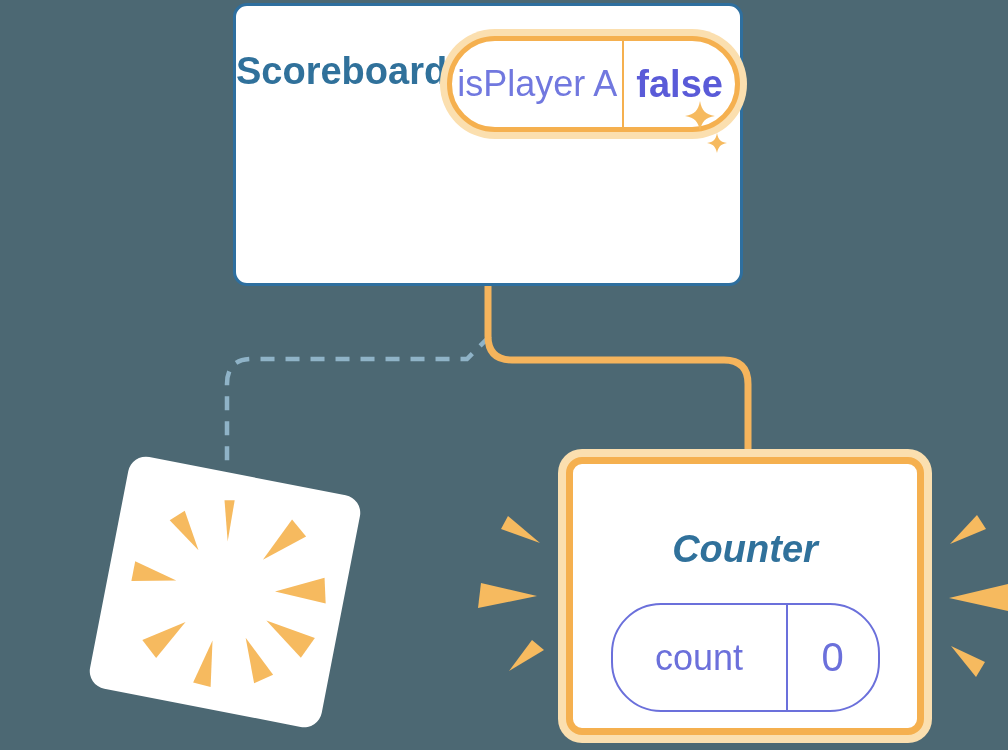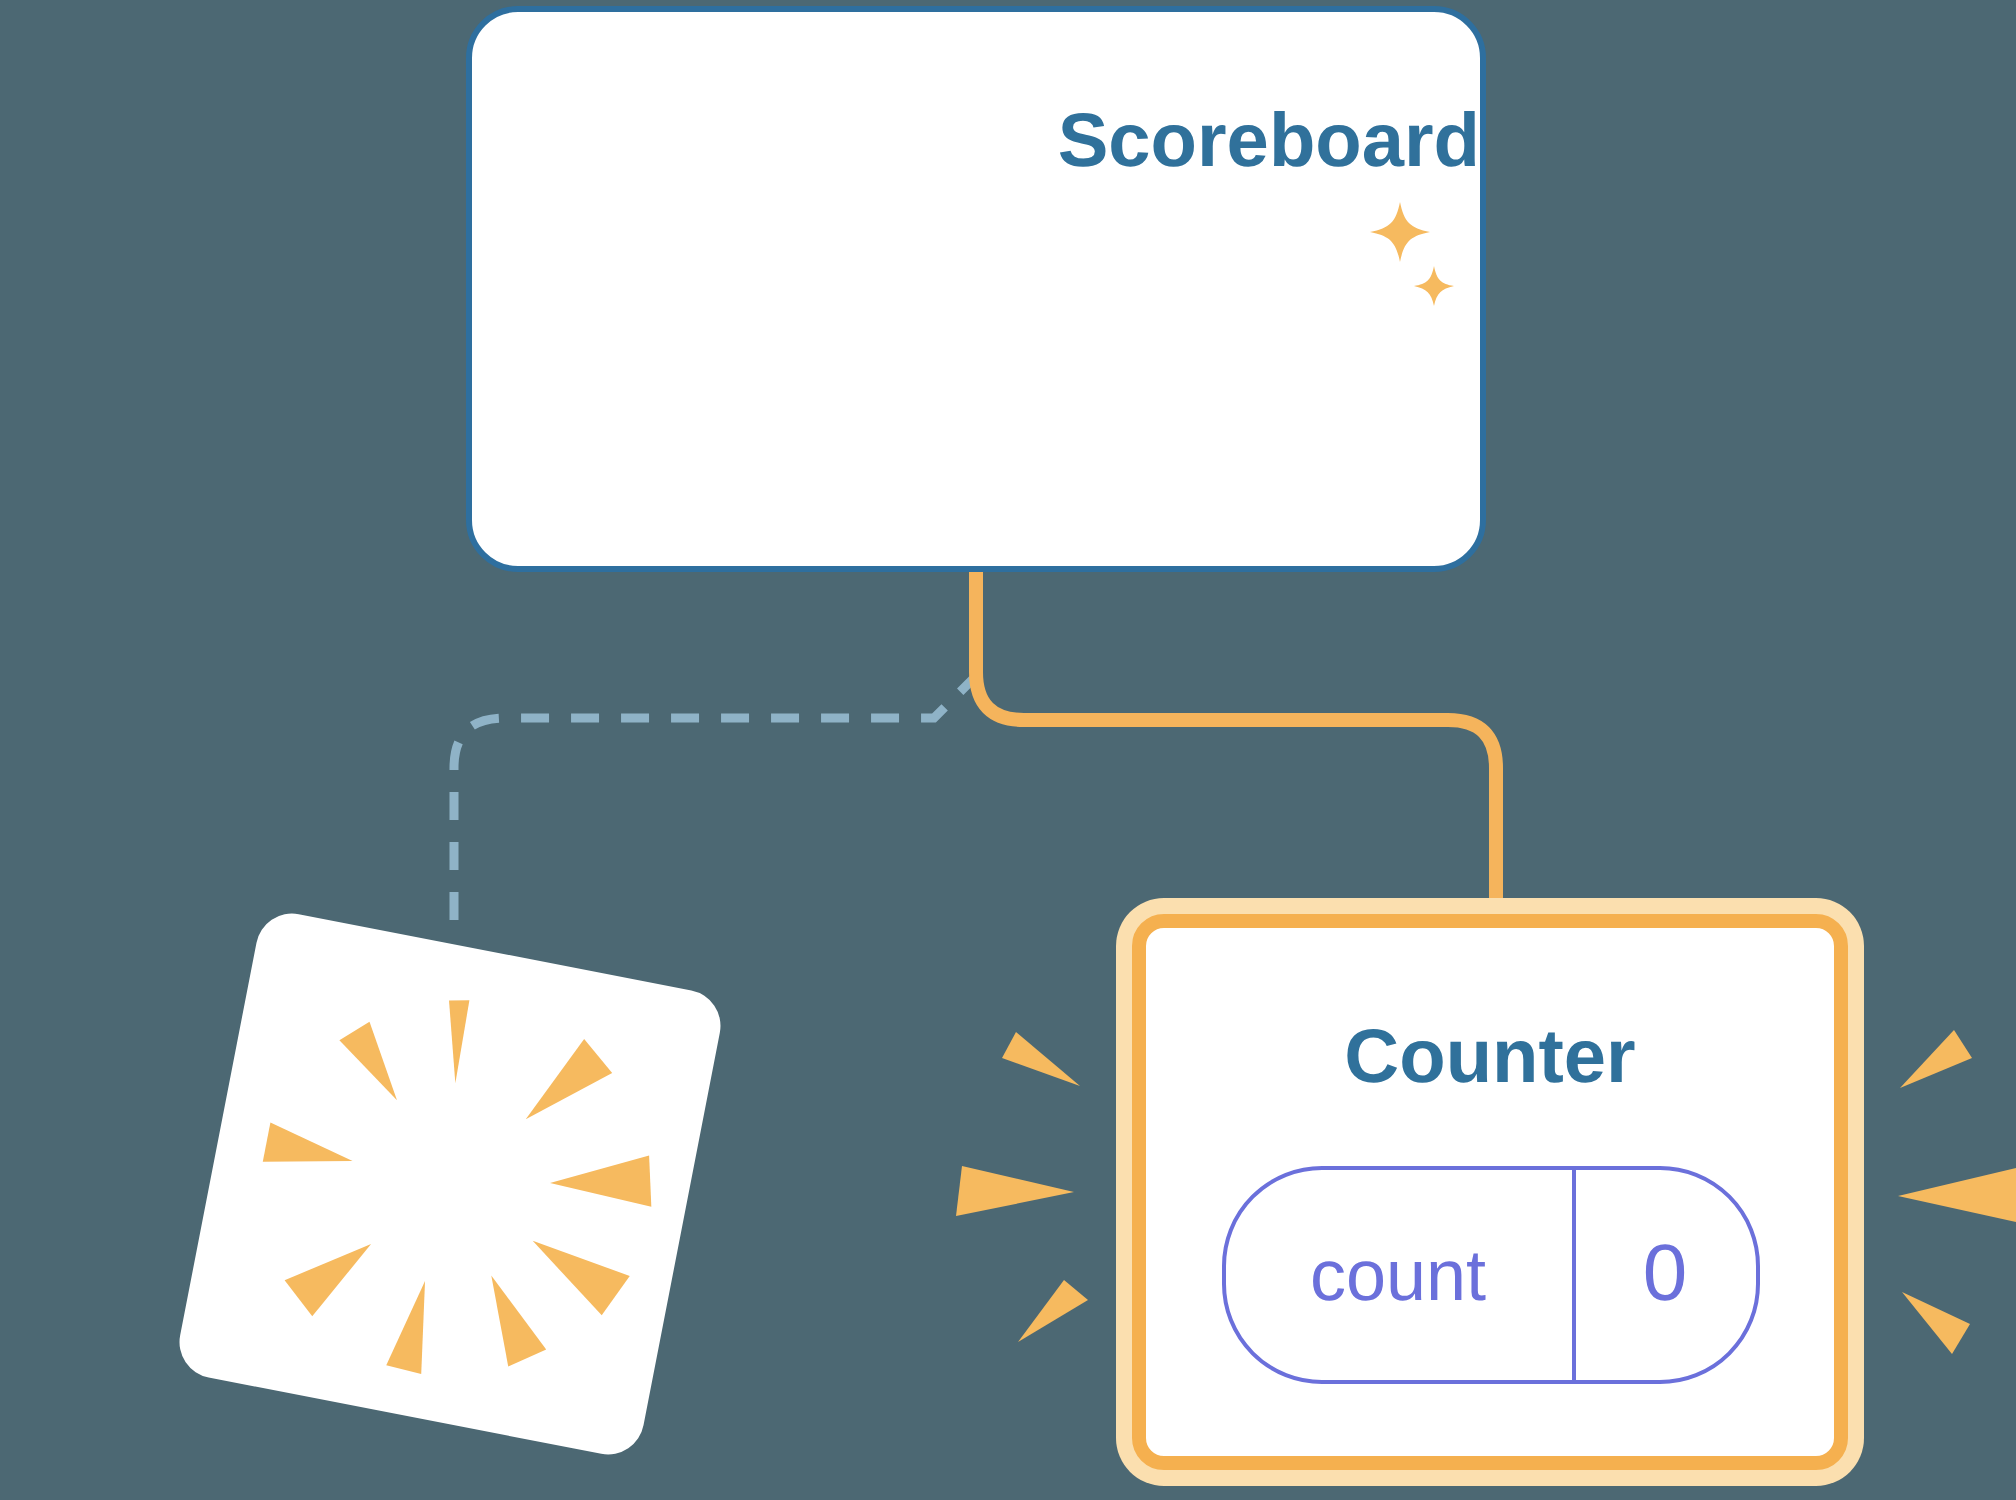--- a/index.html
+++ b/index.html
@@ -25,22 +25,22 @@
     font-family:"Liberation Sans", sans-serif;
   }
   .layer{position:absolute;left:0;top:0;width:1008px;height:750px;}
   #connector-layer{z-index:0;}
   .card{position:absolute;background:var(--card-bg);z-index:1;}
 
   
   .scoreboard{
     left:233px;top:3px;width:510px;height:283px;
     border:3px solid var(--blue-border);
-    border-radius:26px;
-    display:flex;flex-direction:column;align-items:flex-end;
+    border-radius:14px;
+    display:flex;flex-direction:row;align-items:flex-start;
   }
   .card-title{
     font-size:38px;font-weight:600;color:var(--teal-text);
     line-height:42px;letter-spacing:0px;
   }
   .scoreboard .card-title{margin-top:44px;}
   .pill-orange{
     margin-top:30px;
     display:flex;align-items:stretch;
     height:96px;background:var(--card-bg);
@@ -60,21 +60,21 @@
   }
 
   
   .counter{
     left:566px;top:457px;width:358px;height:278px;
     border:7px solid var(--orange);
     border-radius:16px;
     box-shadow:0 0 0 8px var(--orange-soft);
     display:flex;flex-direction:column;align-items:center;
   }
-  .counter .card-title{margin-top:44px;}
+  .counter .card-title{margin-top:64px;font-style:italic;}
   .pill-purple{
     margin-top:33px;
     display:flex;align-items:stretch;
     height:109px;background:var(--card-bg);
     border:2px solid var(--purple);
     border-radius:50px;
     overflow:hidden;
   }
   .pill-purple .cell-name{
     width:175px;display:flex;align-items:center;justify-content:center;
@@ -113,20 +113,24 @@
     <polygon class="ray" points="537,596 481,583 478,608"></polygon>
     <polygon class="ray" points="509,671 544,650 532,640"></polygon>
     <polygon class="ray" points="950,544 977,515 986,529"></polygon>
     <polygon class="ray" points="949,598 1008,584 1008,611"></polygon>
     <polygon class="ray" points="951,646 985,662 976,677"></polygon>
   </g>
 </svg>
 
 <div class="card scoreboard">
   <div class="card-title">Scoreboard</div>
+  <div class="pill-orange">
+    <div class="cell-name">isPlayer A</div>
+    <div class="cell-value">false</div>
+  </div>
 </div>
 
 <svg id="sparkles-layer" viewBox="0 0 60 70">
   <path class="sparkle" d="M28 13 C30 23 33 26 43 28 C33 30 30 33 28 43 C26 33 23 30 13 28 C23 26 26 23 28 13 Z"></path>
   <path class="sparkle" d="M45 45 C46.4 52 48.6 54 55 55 C48.6 56.4 46.4 58.6 45 65 C43.6 58.6 41.4 56.4 35 55 C41.4 54 43.6 52 45 45 Z"></path>
 </svg>
 
 <div class="card counter">
   <div class="card-title">Counter</div>
   <div class="pill-purple">

